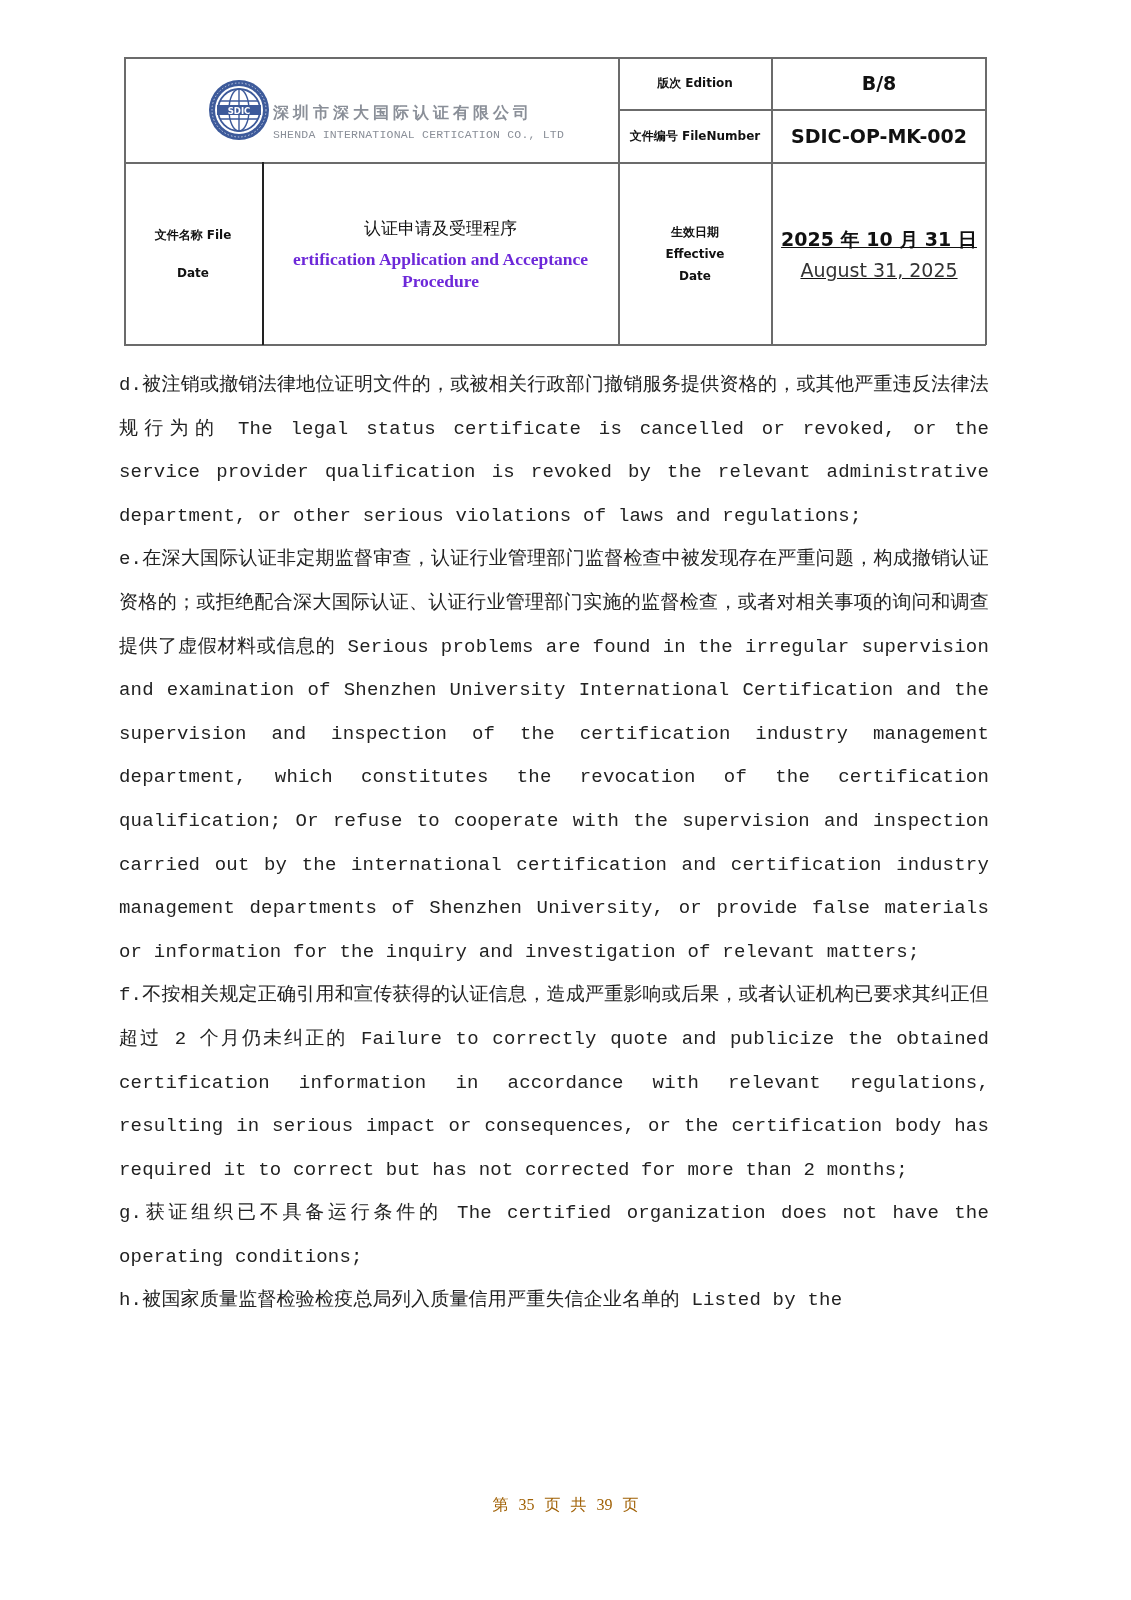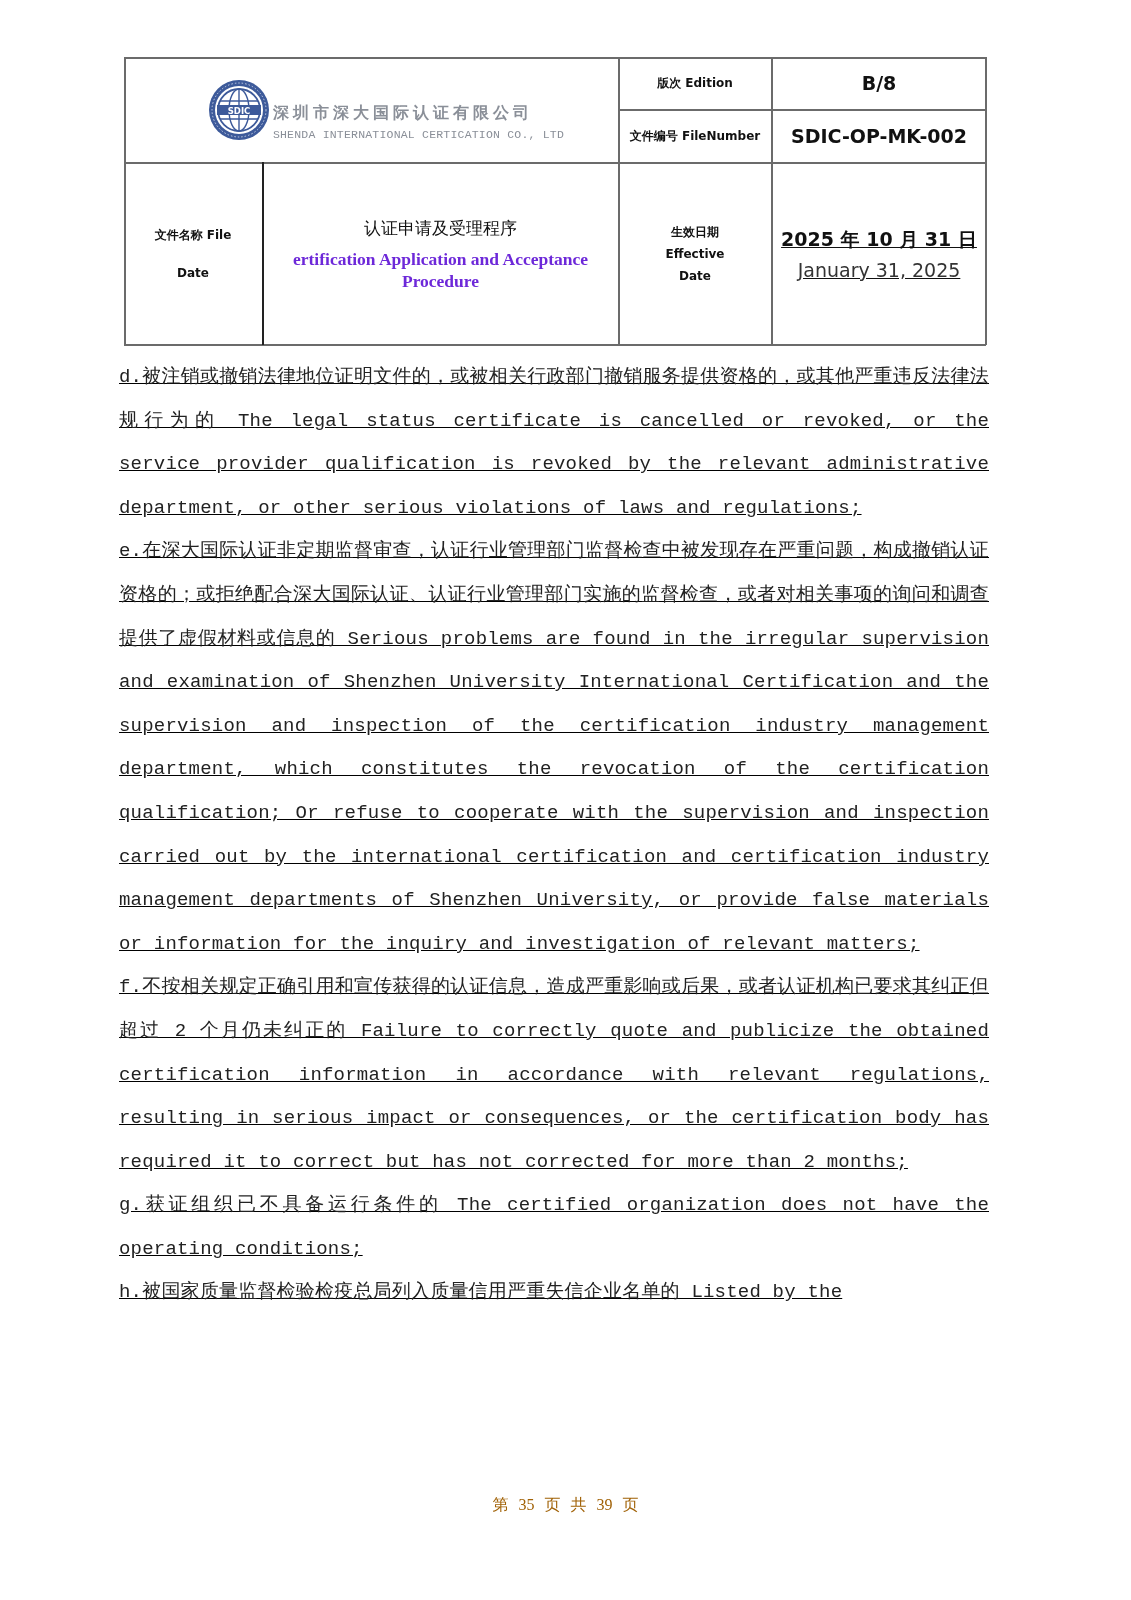--- a/index.html
+++ b/index.html
@@ -18,21 +18,21 @@
   .logo-en { font-family: "Liberation Mono", monospace; font-size: 11.5px; color: #8a8f98; text-align: left; margin-top: 4px; letter-spacing: 0.2px; }
 
   .lbl { font-family: "DejaVu Sans", sans-serif; font-weight: bold; font-size: 12px; line-height: 22px; border-radius: 10px; }
   .val-bold { font-family: "DejaVu Sans", sans-serif; font-weight: bold; font-size: 19px; }
   .val-reg { font-family: "DejaVu Sans", sans-serif; font-size: 19px; color: #333; margin-top: 6px; }
 
   .title-cn { font-family: "DejaVu Serif", serif; font-size: 17px; color: #111; }
   .title-en { font-family: "Liberation Serif", serif; font-weight: bold; font-size: 17.5px; line-height: 22px; color: #6d28d9; margin-top: 8px; }
 
   
-  .body { position: absolute; left: 119px; top: 356px; width: 870px; text-decoration: underline; }
+  .body { position: absolute; left: 119px; top: 364px; width: 870px; }
   .para { font-family: "Liberation Mono", "DejaVu Sans Mono", monospace; font-size: 19px; line-height: 43.6px; color: #222; text-align: justify; text-align-last: left; margin: 0; letter-spacing: 0.2px; }
 
   .footer { position: absolute; left: 0; width: 1131px; top: 1495px; text-align: center; font-family: "Liberation Serif", "DejaVu Serif", serif; font-size: 16px; color: #a16207; word-spacing: 6px; }
 </style>
 </head>
 <body>
 
 <div class="page">
 
   <div class="hdr">
@@ -89,21 +89,21 @@
       </div>
     </div>
 
     <div class="cell lbl" style="left:495px;top:106px;width:152px;height:182px;flex-direction:column;">
       <span>生效日期</span>
       <span>Effective</span>
       <span>Date</span>
     </div>
     <div class="cell" style="left:648px;top:106px;width:214px;height:182px;flex-direction:column;text-decoration:underline;">
       <div class="val-bold">2025 年 10 月 31 日</div>
-      <div class="val-reg">January 31, 2025</div>
+      <div class="val-reg">August 31, 2025</div>
     </div>
   </div>
 
   <div class="body">
     <p class="para">d.被注销或撤销法律地位证明文件的，或被相关行政部门撤销服务提供资格的，或其他严重违反法律法规行为的 The legal status certificate is cancelled or revoked, or the service provider qualification is revoked by the relevant administrative department, or other serious violations of laws and regulations;</p>
     <p class="para">e.在深大国际认证非定期监督审查，认证行业管理部门监督检查中被发现存在严重问题，构成撤销认证资格的；或拒绝配合深大国际认证、认证行业管理部门实施的监督检查，或者对相关事项的询问和调查提供了虚假材料或信息的 Serious problems are found in the irregular supervision and examination of Shenzhen University International Certification and the supervision and inspection of the certification industry management department, which constitutes the revocation of the certification qualification; Or refuse to cooperate with the supervision and inspection carried out by the international certification and certification industry management departments of Shenzhen University, or provide false materials or information for the inquiry and investigation of relevant matters;</p>
     <p class="para">f.不按相关规定正确引用和宣传获得的认证信息，造成严重影响或后果，或者认证机构已要求其纠正但超过 2 个月仍未纠正的 Failure to correctly quote and publicize the obtained certification information in accordance with relevant regulations, resulting in serious impact or consequences, or the certification body has required it to correct but has not corrected for more than 2 months;</p>
     <p class="para">g.获证组织已不具备运行条件的 The certified organization does not have the operating conditions;</p>
     <p class="para">h.被国家质量监督检验检疫总局列入质量信用严重失信企业名单的 Listed by the</p>
   </div>

